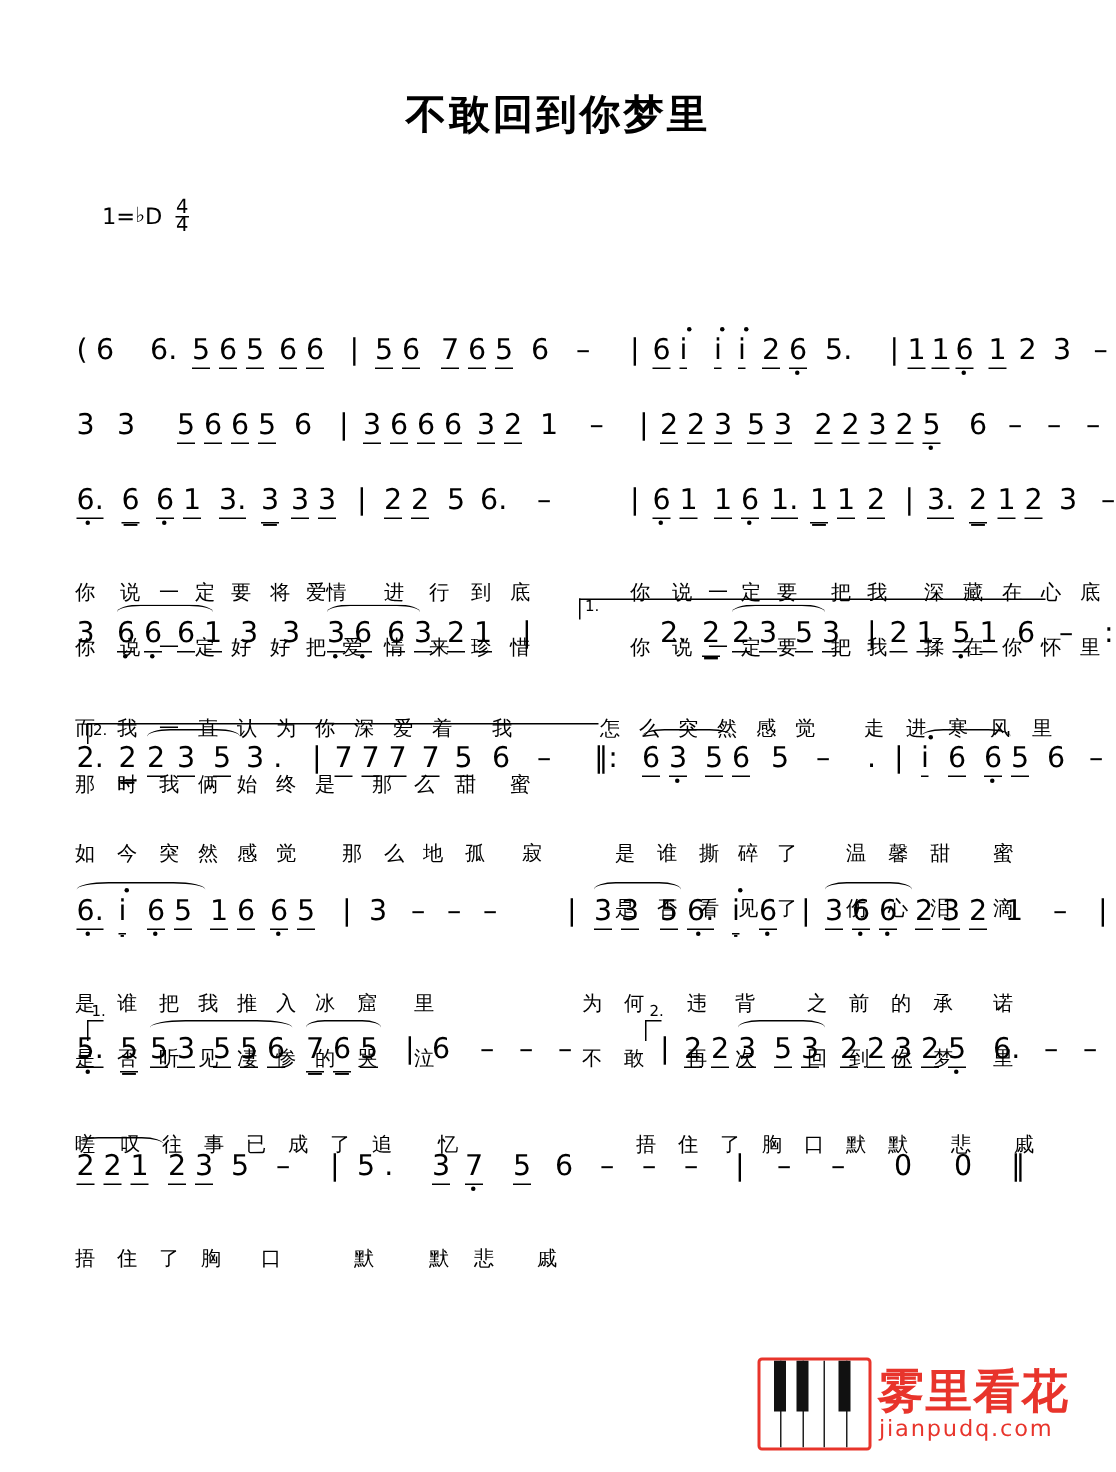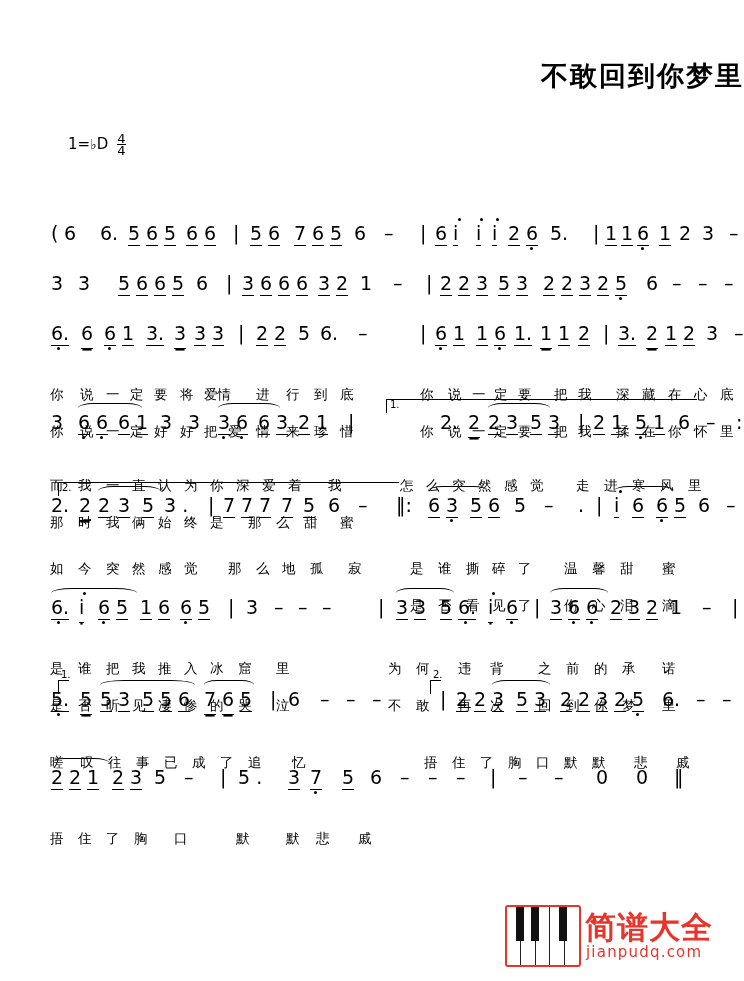--- a/index.html
+++ b/index.html
@@ -9,21 +9,21 @@
     font-family:"Liberation Sans", sans-serif;
     color:#000;
     position:relative;
     overflow:hidden;
   }
   .sheet{position:relative;width:744px;height:981px;}
 
   
   .title{
     position:absolute;left:0;top:58px;width:744px;
-    text-align:right;
+    text-align:center;
     font-family:"DejaVu Sans", sans-serif;
     font-size:27px;font-weight:bold;letter-spacing:2px;
   }
 
   
   .credits{
     position:absolute;right:58px;top:118px;
     font-size:12.5px;line-height:20px;text-align:left;
     font-family:"DejaVu Sans", sans-serif;
   }
@@ -626,17 +626,17 @@
     <div class="piano">
       <div class="wk" style="left:0px;"></div>
       <div class="wk" style="left:14.4px;"></div>
       <div class="wk" style="left:28.8px;"></div>
       <div class="wk" style="left:43.2px;"></div>
       <div class="wk" style="left:57.6px;border-right:none;"></div>
       <div class="bk" style="left:9px;"></div>
       <div class="bk" style="left:24px;"></div>
       <div class="bk" style="left:52px;"></div>
     </div>
-    <div class="logo-text">简谱大全</div>
+    <div class="logo-text">雾里看花</div>
     <div class="logo-sub">jianpudq.com</div>
   </div>
 
 </div>
 
 </body></html>

